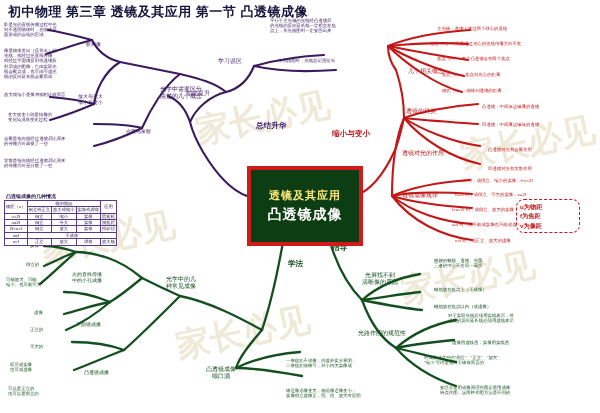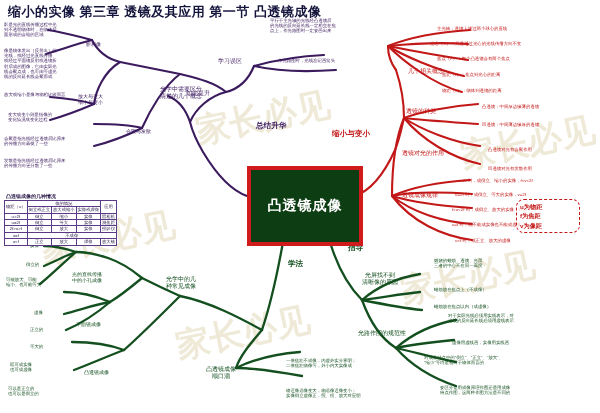--- a/index.html
+++ b/index.html
@@ -103,30 +103,31 @@
       <path d="M142,278 C130,288 120,296 110,302"></path>
       <path d="M110,302 C96,296 80,292 64,292"></path>
       <path d="M110,302 C96,304 80,310 64,314"></path>
       <path d="M110,302 C96,314 80,324 66,330"></path>
       <path d="M180,296 C160,316 140,336 124,350"></path>
       <path d="M124,350 C108,344 90,342 72,342"></path>
       <path d="M124,350 C108,356 90,364 74,370"></path>
     </g>
   </svg>
 
-  <div class="title t">缩小的实像   第三章   透镜及其应用   第一节   凸透镜成像</div>
+  <div class="title t">初中物理   第三章   透镜及其应用   第一节   凸透镜成像</div>
 
   <div class="center">
+    <div class="l1">透镜及其应用</div>
     <div class="l2">凸透镜成像</div>
   </div>
 
   <div class="t pur lg" style="left:240px;top:122px;">总结升华</div>
   <div class="t red lg" style="left:316px;top:130px;">缩小与变小</div>
   <div class="t grn lg" style="left:272px;top:260px;">学法</div>
-  <div class="t grn lg" style="left:332px;top:244px;">指导</div>
+  <div class="t grn lg" style="left:316px;top:244px;">指导</div>
 
   <div class="t pur m" style="left:160px;top:86px;text-align:center;">光学中需要区分
 清楚的几个概念</div>
 
   <div class="t pur m" style="left:186px;top:90px;">知能提升</div>
   <div class="t pur m" style="left:218px;top:58px;">学习误区</div>
 
   <div class="t pur s" style="left:86px;top:42px;">影和像</div>
   <div class="t pur xs" style="left:4px;top:22px;width:58px;">影是光的直线传播过程中光
 到不透明物体时，在物体后

